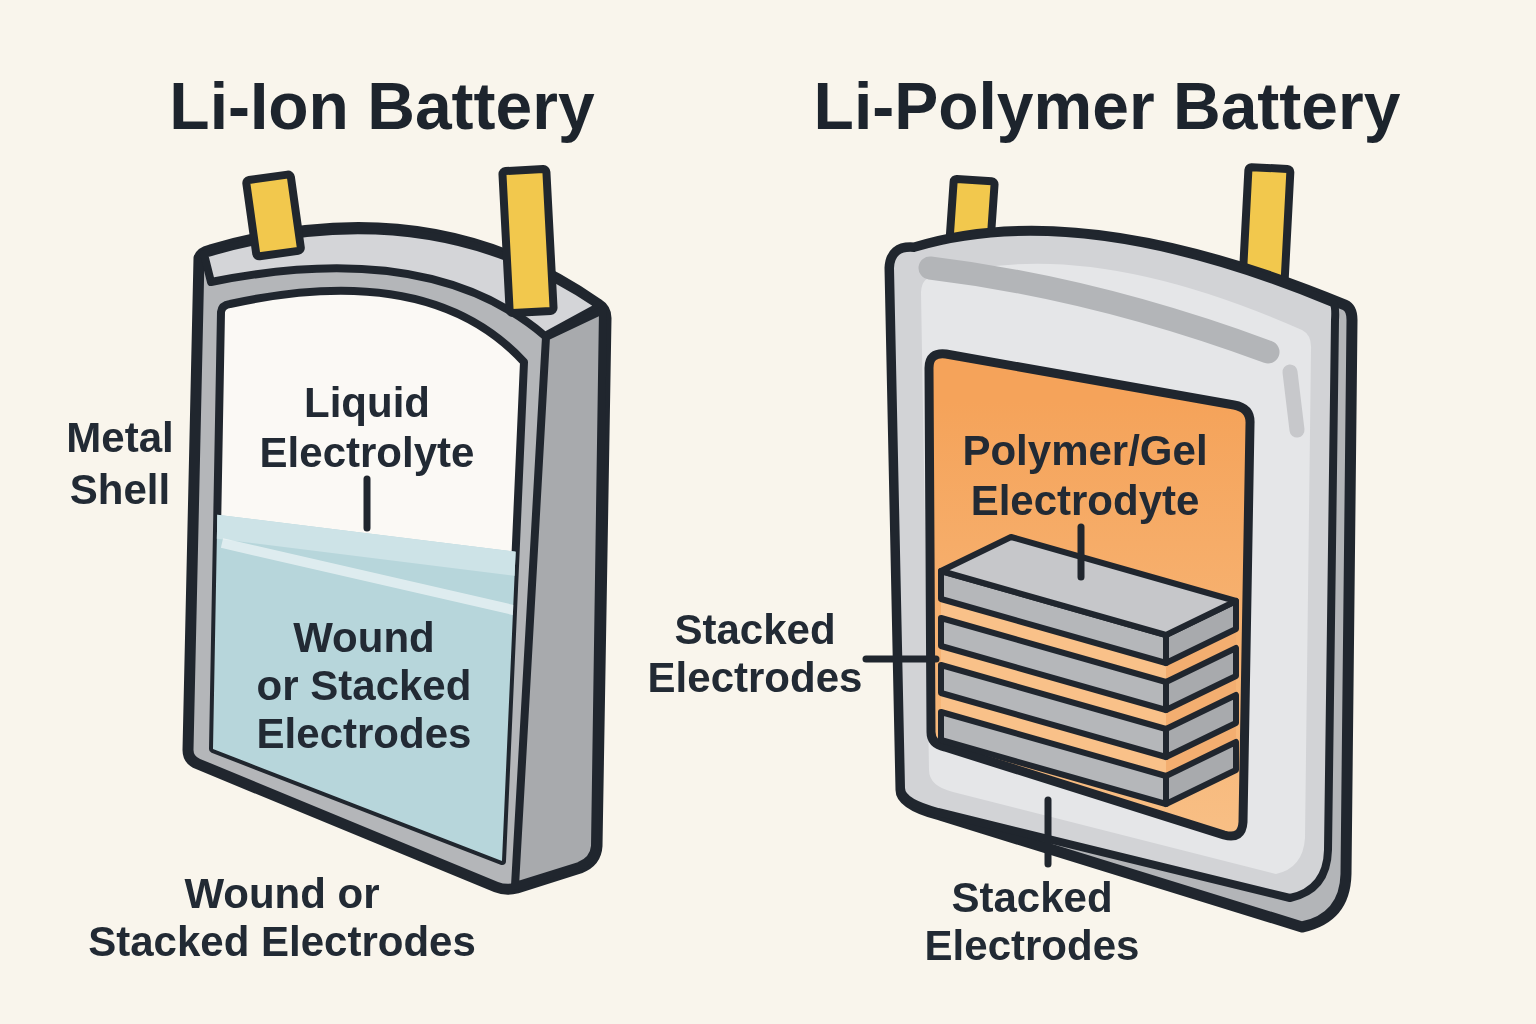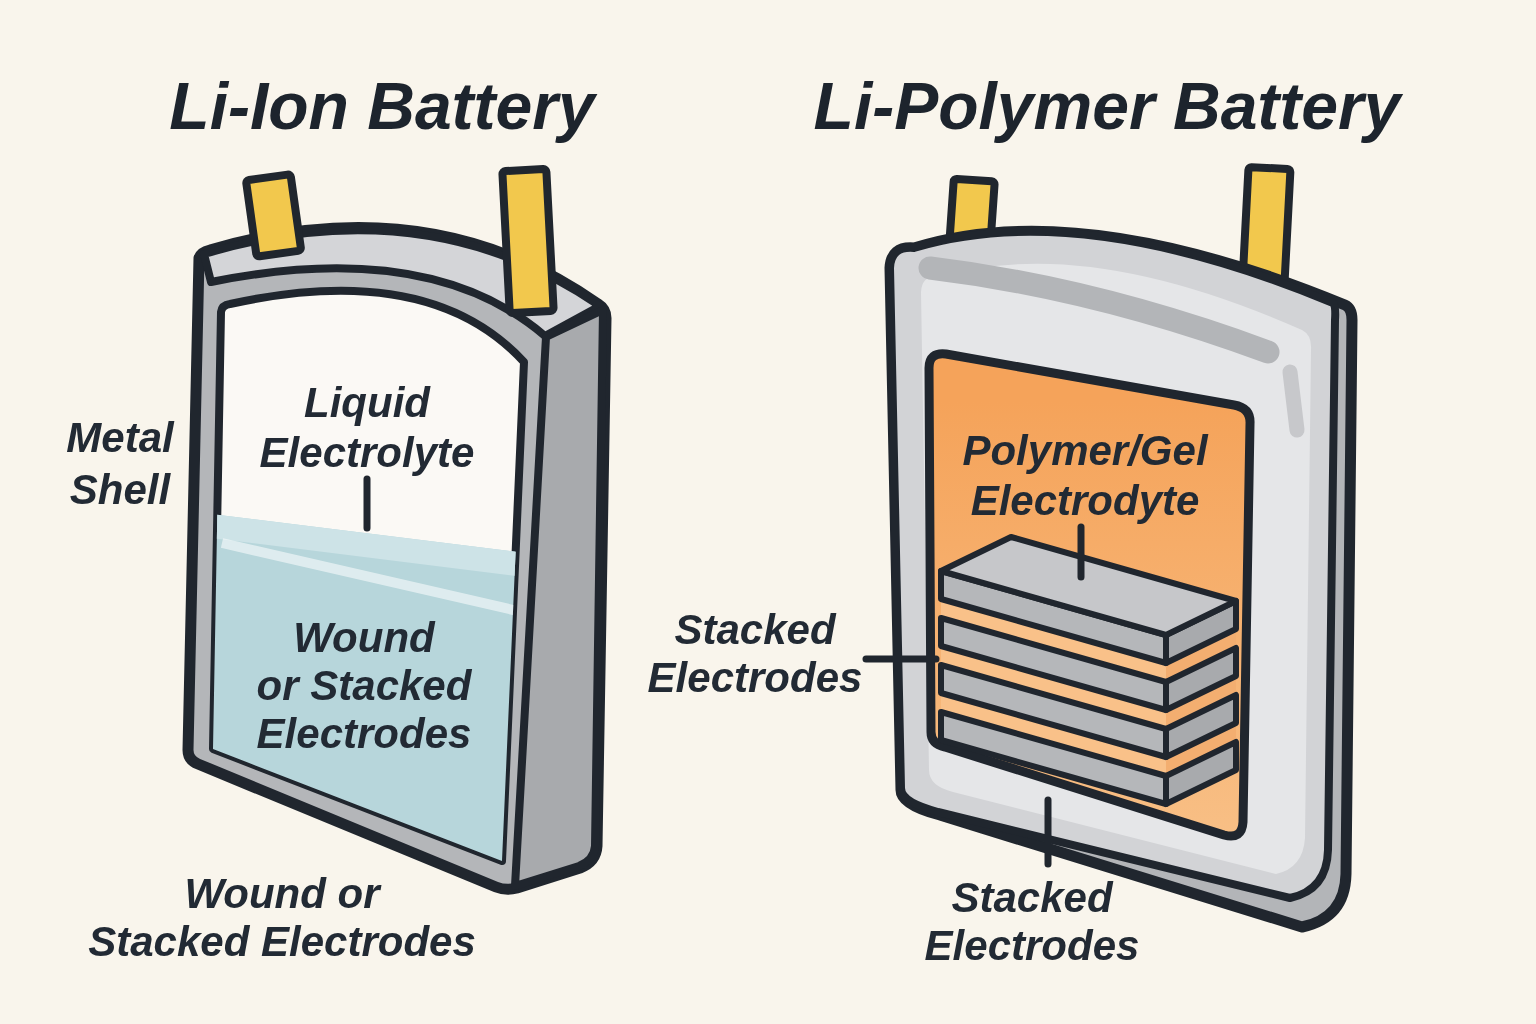--- a/index.html
+++ b/index.html
@@ -5,21 +5,20 @@
   html, body {
     margin: 0;
     padding: 0;
     background: #f9f5ec;
   }
   .stage {
     width: 1536px;
     height: 1024px;
     position: relative;
     background: #f9f5ec;
-    font-style: italic;
   }
   svg { display: block; }
 
   .t-title {
     font-family: "Liberation Sans", sans-serif;
     font-weight: 700;
     font-size: 66px;
     fill: #1d242d;
     text-anchor: middle;
   }

